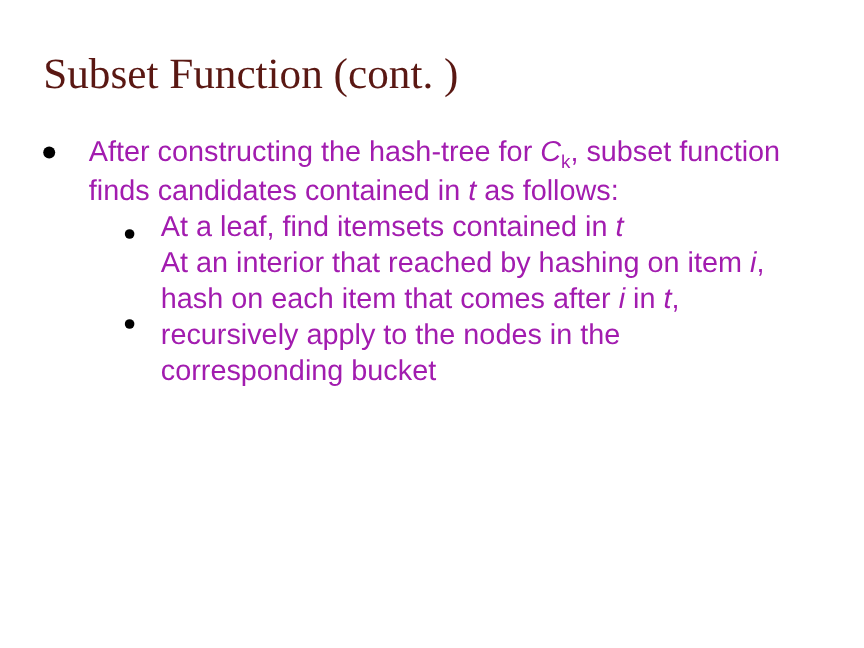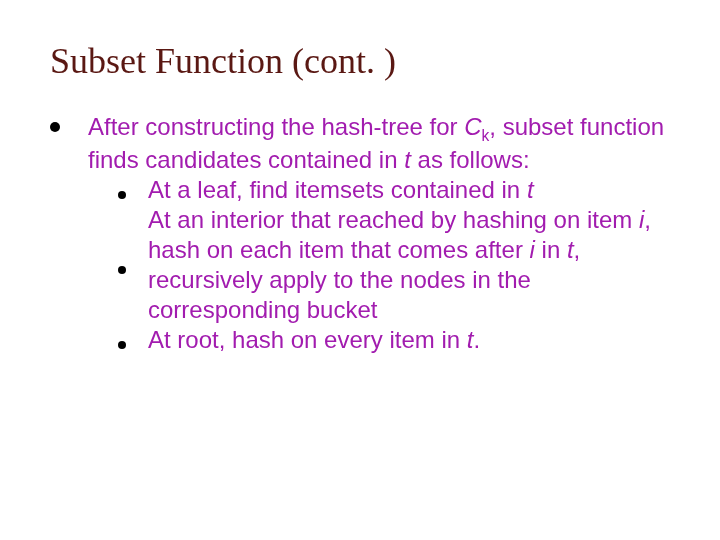--- a/index.html
+++ b/index.html
@@ -8,21 +8,21 @@
     width: 720px;
     height: 540px;
     background: #ffffff;
     font-family: Arial, Helvetica, sans-serif;
     color: #000000;
   }
   .slide {
     box-sizing: border-box;
     width: 720px;
     height: 540px;
-    padding: 40px 50px 40px 50px;
+    padding: 40px 50px 40px 36px;
   }
   .title {
     font-family: "Times New Roman", Times, serif;
     font-size: 36px;
     color: #5a1813;
     margin: 0 0 30px 0;
     font-weight: normal;
   }
   .body {
     font-family: Arial, Helvetica, sans-serif;
@@ -97,25 +97,19 @@
             </div>
           </div>
 
           <div class="lvl2">
             <div class="bullet"></div>
             <div class="text">
               <span>At an interior that reached by hashing on item </span><span class="ital">i</span><span>, hash on each item that comes after </span><span class="ital">i</span><span> in </span><span class="ital">t</span><span>, recursively apply to the nodes in the corresponding bucket</span>
             </div>
           </div>
 
-          <div class="lvl2">
-            <div class="bullet"></div>
-            <div class="text">
-              <span>At root, hash on every item in </span><span class="ital">t</span><span>.</span>
-            </div>
-          </div>
 
         </div>
       </div>
     </div>
 
   </div>
 </div>
 
 </body></html>

